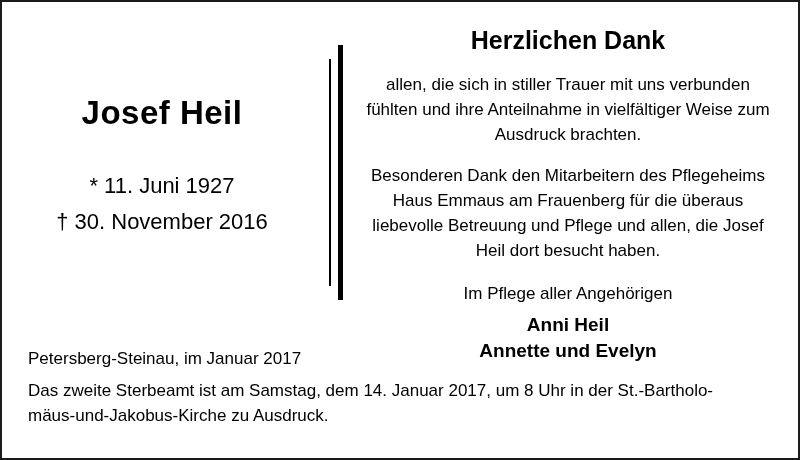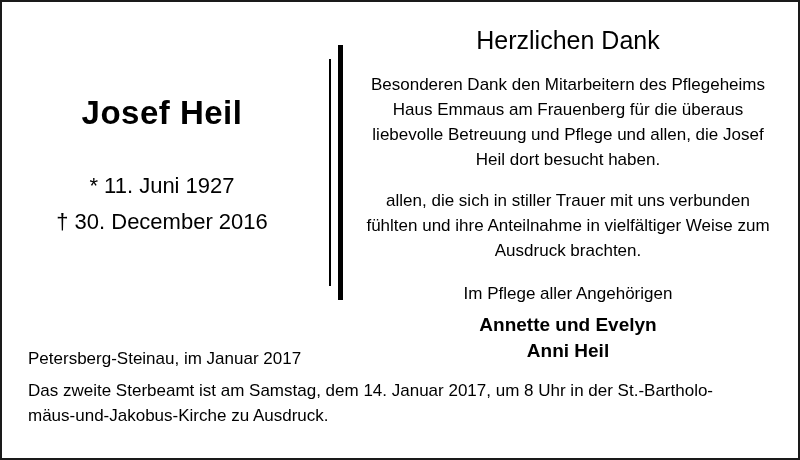--- a/index.html
+++ b/index.html
@@ -79,21 +79,21 @@
     width: 5px;
   }
   .col-right {
     flex: 1 1 auto;
     padding: 14px 24px 0 6px;
     box-sizing: border-box;
     text-align: center;
   }
   .thanks-title {
     font-size: 25px;
-    font-weight: normal;
+    font-weight: bold;
     margin: 10px 0 18px 0;
   }
   .para {
     font-size: 17px;
     line-height: 1.47;
     margin: 0 0 16px 0;
   }
   .para:last-of-type {
     margin-bottom: 0;
   }
@@ -124,39 +124,39 @@
 <body>
 
 <div class="notice">
 
   <div class="columns">
 
     <div class="col-left">
       <div class="deceased-name">Josef Heil</div>
       <div class="dates">
         <div>* 11. Juni 1927</div>
-        <div>† 30. December 2016</div>
+        <div>† 30. November 2016</div>
       </div>
     </div>
 
     <div class="divider-wrap">
       <div class="divider-inner">
         <div class="rule thin"></div>
         <div class="rule thick"></div>
       </div>
     </div>
 
     <div class="col-right">
       <div class="thanks-title">Herzlichen Dank</div>
+      <p class="para">allen, die sich in stiller Trauer mit uns verbunden fühlten und ihre Anteilnahme in vielfältiger Weise zum Ausdruck brachten.</p>
       <p class="para">Besonderen Dank den Mitarbeitern des Pflegeheims Haus Emmaus am Frauenberg für die überaus liebevolle Betreuung und Pflege und allen, die Josef Heil dort besucht haben.</p>
-      <p class="para">allen, die sich in stiller Trauer mit uns verbunden fühlten und ihre Anteilnahme in vielfältiger Weise zum Ausdruck brachten.</p>
       <div class="in-name">Im Pflege aller Angehörigen</div>
       <div class="family">
+        <div>Anni Heil</div>
         <div>Annette und Evelyn</div>
-        <div>Anni Heil</div>
       </div>
     </div>
 
   </div>
 
   <div class="footer">
     <p class="footer-line place">Petersberg-Steinau, im Januar 2017</p>
     <p class="footer-line">Das zweite Sterbeamt ist am Samstag, dem 14. Januar 2017, um 8 Uhr in der St.-Bartholo-</p>
     <p class="footer-line">mäus-und-Jakobus-Kirche zu Ausdruck.</p>
   </div>

